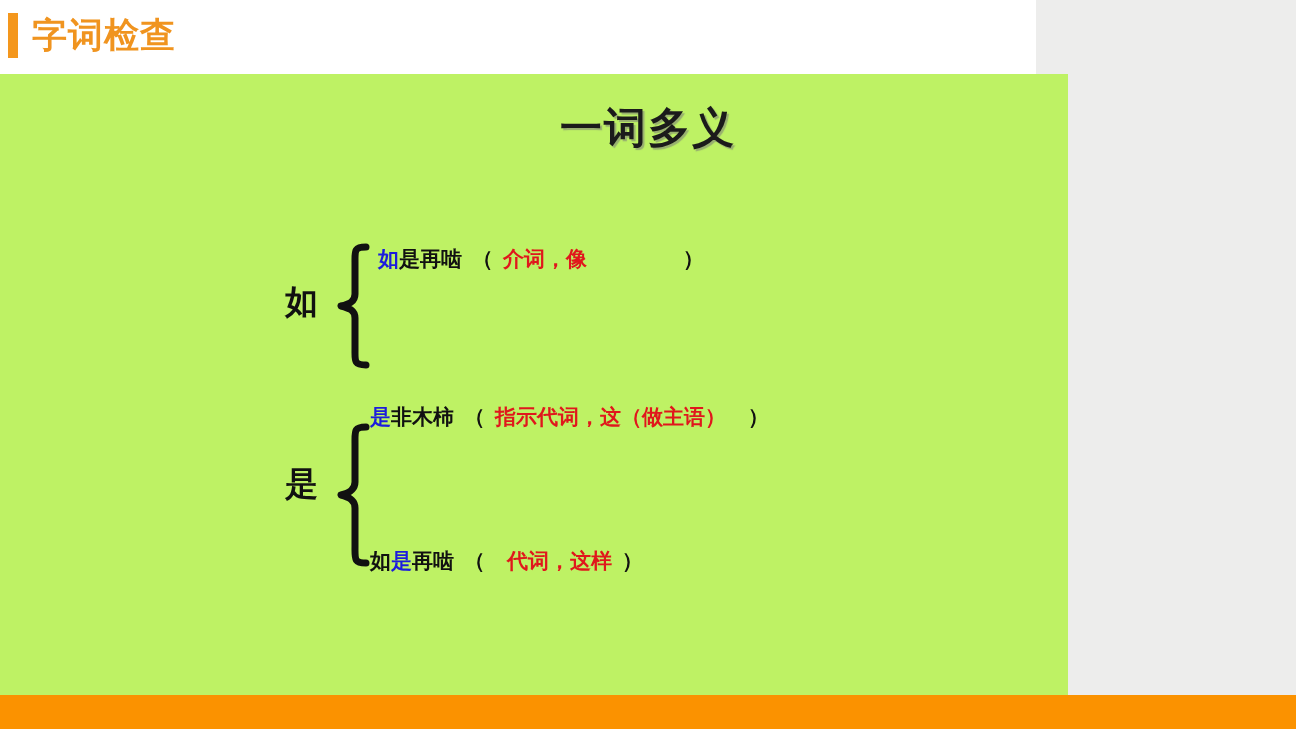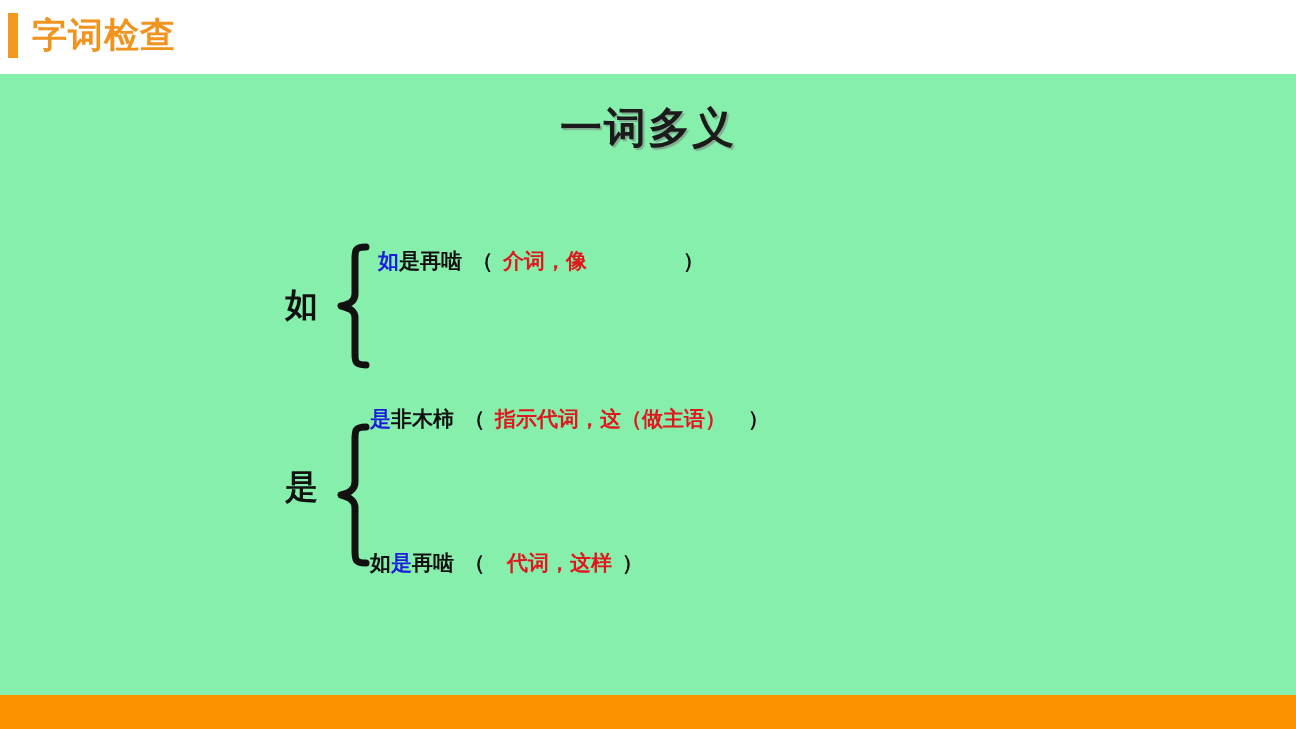--- a/index.html
+++ b/index.html
@@ -13,21 +13,21 @@
     font-family: "Liberation Sans", "DejaVu Sans", sans-serif;
     overflow: hidden;
     position: relative;
   }
 
   
   .header-band {
     position: absolute;
     left: 0;
     top: 0;
-    width: 1296px;
+    width: 1036px;
     height: 74px;
     background: #ffffff;
     text-align: center;
   }
   .header-accent-bar {
     position: absolute;
     left: 8px;
     top: 13px;
     width: 10px;
     height: 45px;
@@ -43,23 +43,24 @@
     color: #f0941f;
     letter-spacing: 1px;
     white-space: nowrap;
   }
 
   
   .slide-body {
     position: absolute;
     left: 0;
     top: 74px;
-    width: 1296px;
+    width: 1068px;
     height: 621px;
-    background: #86efac;
+    background: #bef264;
+    font-family: Liberation Mono, monospace;
   }
 
   .slide-title {
     position: absolute;
     left: 0;
     top: 26px;
     width: 1296px;
     text-align: center;
     font-size: 42px;
     font-weight: bold;

